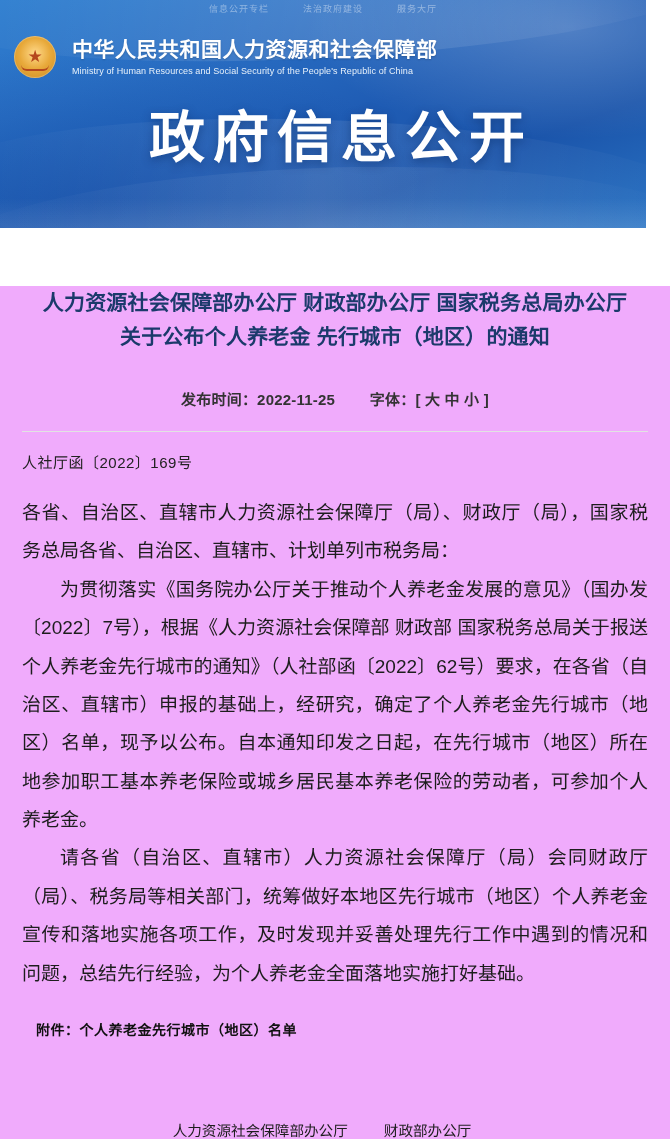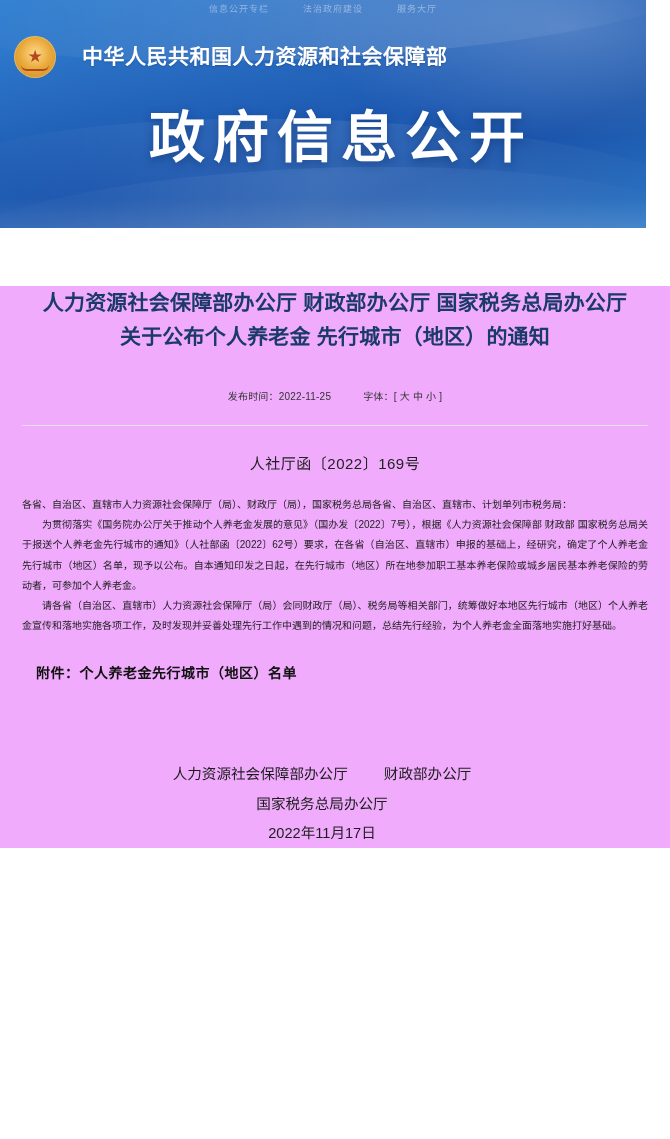--- a/index.html
+++ b/index.html
@@ -53,21 +53,21 @@
     letter-spacing: 1px;
     overflow: hidden;
   }
 
   .gov-id {
     position: absolute;
     top: 36px;
     left: 14px;
     display: flex;
     align-items: center;
-    gap: 26px;
+    gap: 16px;
   }
   .emblem {
     width: 42px; height: 42px;
     border-radius: 50%;
     background: radial-gradient(circle at 50% 42%, #ffd98a 0%, #e8a93a 48%, #c88a24 100%);
     position: relative;
     flex: none;
     box-shadow: 0 0 0 1px rgba(255,255,255,0.25) inset;
   }
   .emblem:before {
@@ -135,44 +135,45 @@
     font-size: 21px;
     line-height: 1.62;
     font-weight: bold;
     color: #1b3a6b;
     text-align: center;
     letter-spacing: 0.2px;
   }
   .meta {
     margin-top: 34px;
     text-align: center;
-    font-size: 10px;
+    font-size: 15px;
     color: #333;
     letter-spacing: 0.2px;
+    font-weight: bold;
   }
   .meta .meta-gap { display: inline-block; width: 26px; }
   .meta .font-sizer { color: #333; }
   .meta .font-sizer span { cursor: pointer; }
   .divider {
     margin: 22px 0 0 0;
     border: 0;
     border-top: 1px solid #e2e2e2;
   }
 
   .doc-number {
-    margin-top: 26px;
-    text-align: center;
+    margin-top: 19px;
+    text-align: left;
     font-size: 15px;
     color: #222;
     letter-spacing: 0.5px;
   }
 
   .body-text {
     margin-top: 22px;
-    font-size: 10px;
+    font-size: 19px;
     line-height: 2.02;
     color: #1d1d1d;
     text-align: justify;
     text-justify: inter-ideograph;
   }
   .body-text p { margin: 0; }
   .body-text p.indent { text-indent: 2em; }
 
   .attachment {
     margin-top: 26px;
@@ -207,20 +208,21 @@
   <div class="banner-topstrip">
     <span>信息公开专栏</span>
     <span>法治政府建设</span>
     <span>服务大厅</span>
   </div>
 
   <div class="gov-id">
     <div class="emblem"></div>
     <div class="gov-names">
       <div class="gov-name-cn">中华人民共和国人力资源和社会保障部</div>
+      <div class="gov-name-en">Ministry of Human Resources and Social Security of the People's Republic of China</div>
     </div>
   </div>
 
   <div class="banner-title">政府信息公开</div>
   <div class="banner-shade"></div>
 </div>
 
 <div class="page">
 
   <h1 class="article-title">人力资源社会保障部办公厅 财政部办公厅 国家税务总局办公厅关于公布个人养老金 先行城市（地区）的通知</h1>

